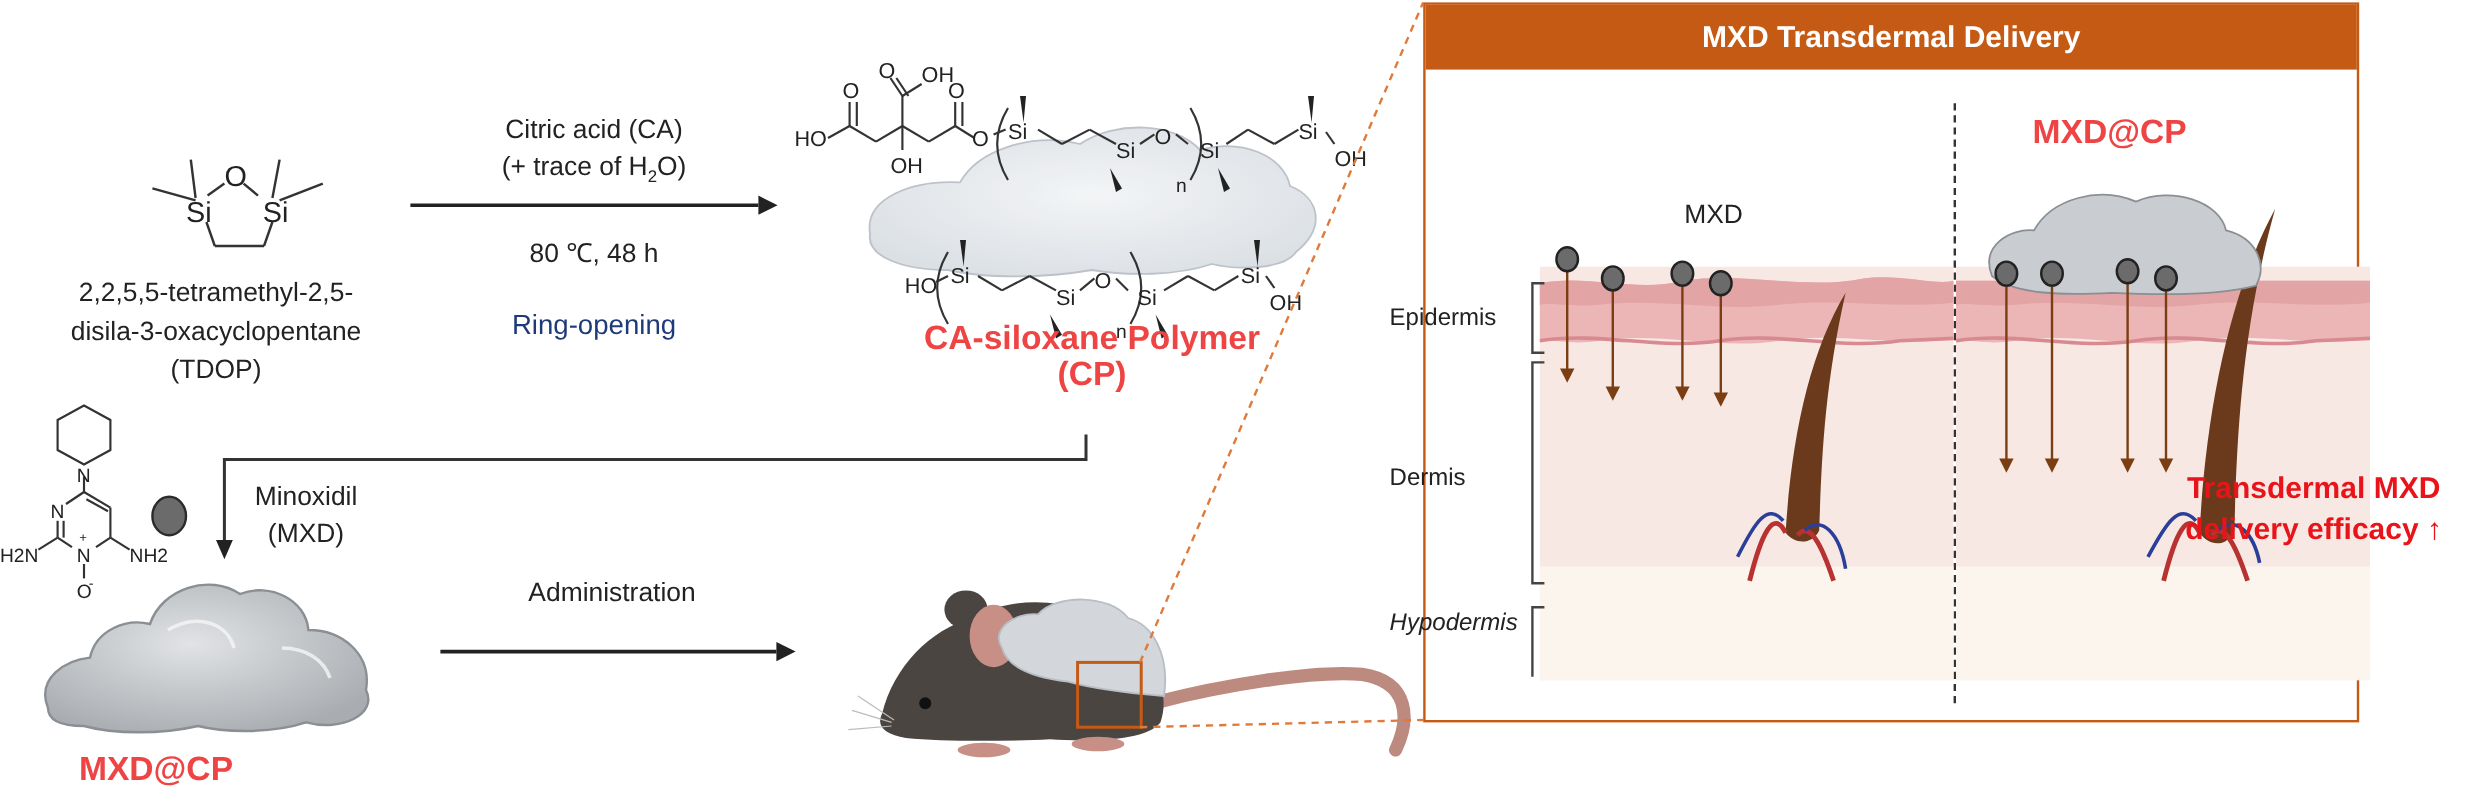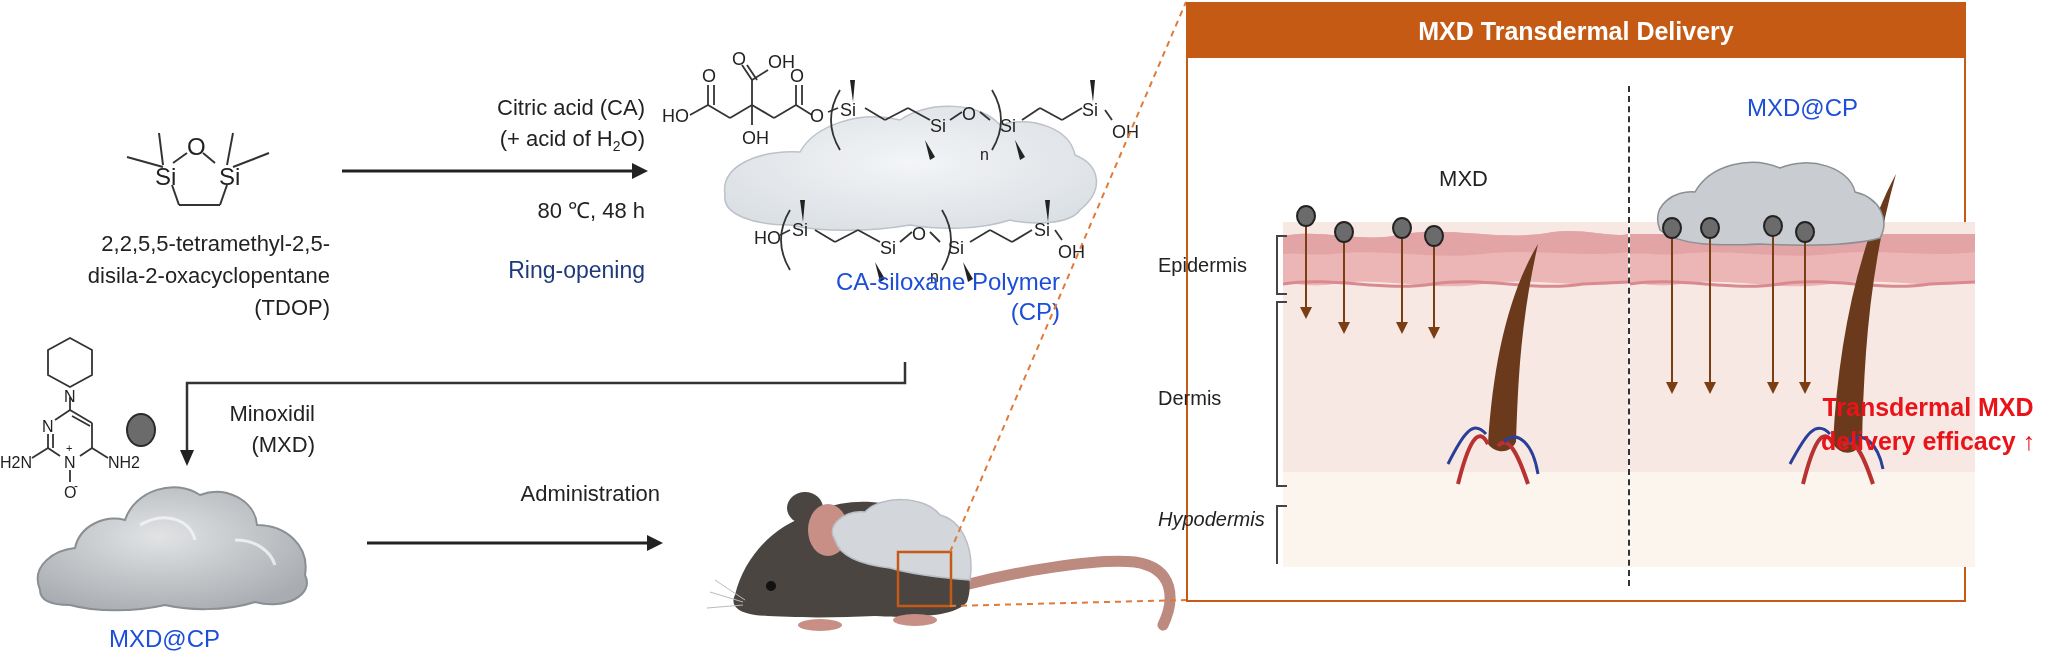--- a/index.html
+++ b/index.html
@@ -1,20 +1,20 @@
 <!DOCTYPE html>
 <html><head>
 <meta charset="utf-8">
 <style>
   html,body{margin:0;padding:0;background:#fff;}
   body{width:2056px;height:659px;position:relative;overflow:hidden;font-family:"Liberation Sans",sans-serif;color:#222;}
   .abs{position:absolute;}
-  .t{position:absolute;white-space:nowrap;text-align:right;}
+  .t{position:absolute;white-space:nowrap;text-align:center;}
   .reg{font-size:22px;color:#222;}
-  .bold{font-weight:normal;font-size:24px;color:#1d4ed8;}
+  .bold{font-weight:bold;font-size:28px;color:#ef4444;}
   .ital{color:#1f3a7a;font-size:23px;}
   svg text{font-family:"Liberation Sans",sans-serif;}
   .panel{position:absolute;left:1186px;top:2px;width:780px;height:600px;border:2px solid #c55a14;box-sizing:border-box;background:#fff;}
   .panel-header{position:absolute;left:0;top:0;right:0;height:54px;background:#c55a14;color:#fff;font-weight:bold;font-size:25px;display:flex;align-items:center;justify-content:center;}
   .layer-label{position:absolute;font-size:20px;color:#222;text-align:left;width:110px;}
   .red-text{position:absolute;color:#e8141a;font-weight:bold;font-size:25px;line-height:34px;text-align:center;}
 </style>
 </head>
 <body>
 
@@ -29,27 +29,27 @@
     <line x1="57" y1="70" x2="64" y2="90"></line>
     <line x1="64" y1="90" x2="105" y2="90"></line>
     <line x1="105" y1="90" x2="112" y2="70"></line>
   </g>
   <text x="40" y="70" font-size="24" fill="#222">Si</text>
   <text x="72" y="40" font-size="24" fill="#222">O</text>
   <text x="104" y="70" font-size="24" fill="#222">Si</text>
 </svg>
 <div class="t reg" style="left:30px;top:228px;width:300px;line-height:32px;">
   <div>2,2,5,5-tetramethyl-2,5-</div>
-  <div>disila-2-oxacyclopentane</div>
+  <div>disila-3-oxacyclopentane</div>
   <div>(TDOP)</div>
 </div>
 
 <div class="t reg" style="left:345px;top:92px;width:300px;line-height:31px;">
   <div>Citric acid (CA)</div>
-  <div><span>(+ acid of H</span><sub style="font-size:14px">2</sub><span>O)</span></div>
+  <div><span>(+ trace of H</span><sub style="font-size:14px">2</sub><span>O)</span></div>
 </div>
 <svg class="abs" style="left:340px;top:160px" width="310" height="22">
   <line x1="2" y1="11" x2="292" y2="11" stroke="#222" stroke-width="3"></line>
   <polygon points="292,3 308,11 292,19" fill="#222"></polygon>
 </svg>
 <div class="t reg" style="left:345px;top:194px;width:300px;">80 ℃, 48 h</div>
 <div class="t ital" style="left:345px;top:255px;width:300px;line-height:31px;">
   <div>Ring-opening</div>
 </div>
 

